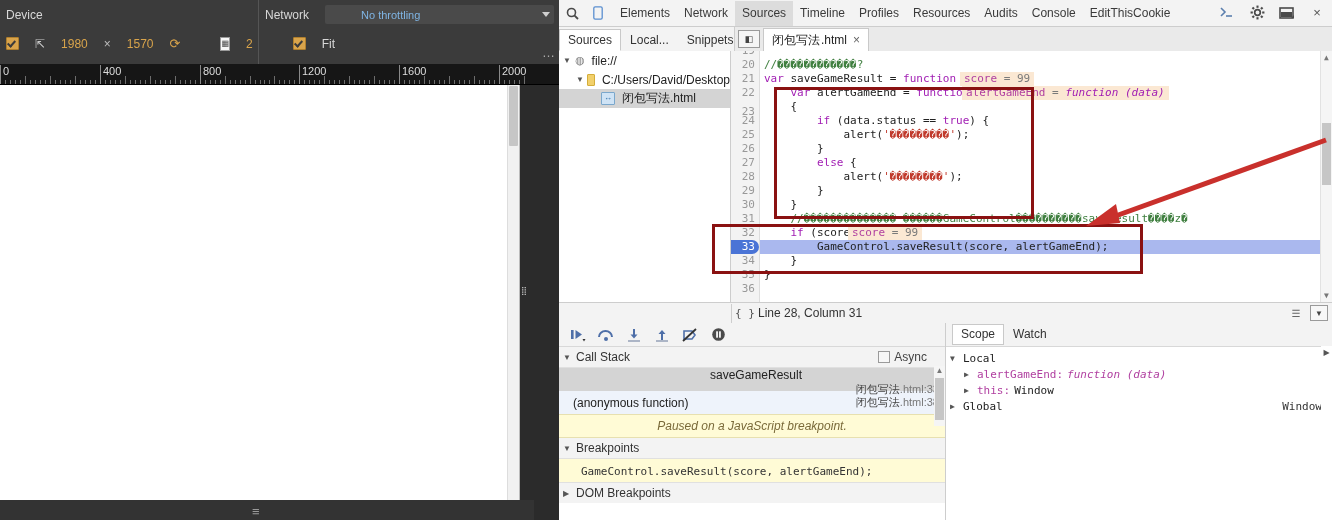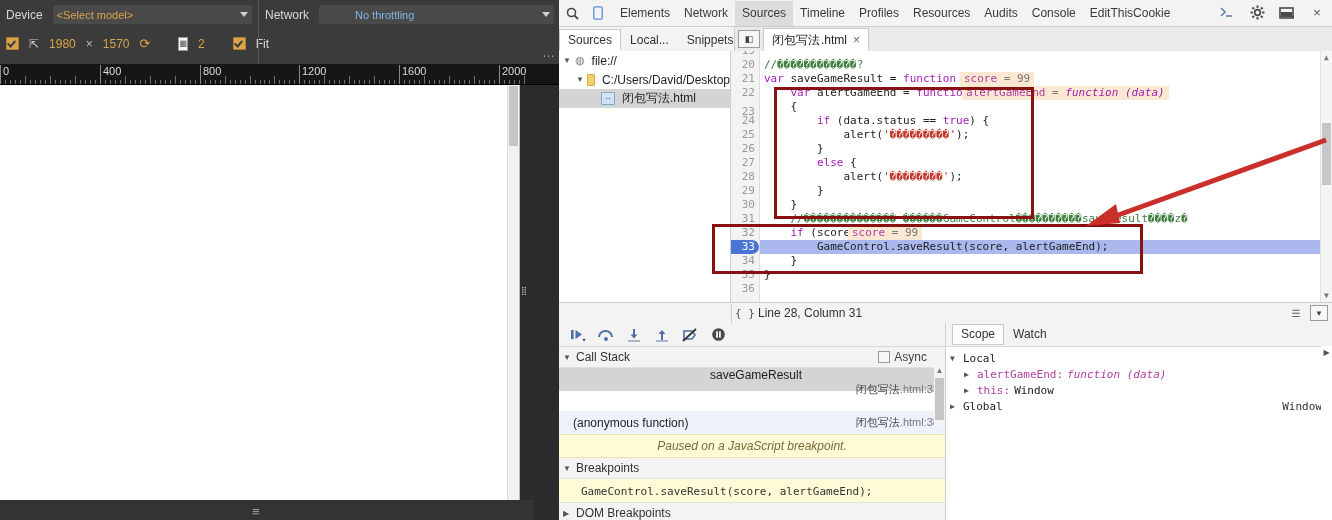--- a/index.html
+++ b/index.html
@@ -6,21 +6,21 @@
   body{width:1332px;height:520px;overflow:hidden;font-family:"Liberation Sans",sans-serif;font-size:12px;color:#222;}
   #root{position:relative;width:1332px;height:520px;}
 
   
   .device-pane{position:absolute;left:0;top:0;width:559px;height:520px;background:#2b2b2b;}
   .dev-toolbar{position:relative;height:64px;background:#3b3b3b;
                border-bottom:1px solid #1d1d1d;}
   .dev-col{position:absolute;top:0;height:64px;}
   .dev-col.left{left:0;width:258px;}
   .dev-col.right{left:258px;width:301px;border-left:1px solid #555;}
-  .dev-row{display:flex;align-items:center;height:29px;padding:0 6px;gap:10px;}
+  .dev-row{display:flex;align-items:center;height:29px;padding:0 6px;gap:16px;}
   .dev-label{color:#d8d8d8;font-size:12px;white-space:nowrap;}
   .dev-select{flex:1;display:flex;align-items:center;justify-content:space-between;
               background:#4a4a4a;border-radius:2px;height:19px;padding:0 4px;min-width:0;}
   .dev-select .val{color:#d9a44b;font-size:11px;white-space:nowrap;overflow:hidden;text-overflow:ellipsis;}
   .dev-select .val.blue{color:#7fb4e3;padding-left:32px;}
   .caret{width:0;height:0;border-left:4px solid transparent;border-right:4px solid transparent;
          border-top:5px solid #cfcfcf;flex:0 0 auto;margin-left:4px;}
   .chk{width:11px;height:11px;background:#d9a44b;border:1px solid #b07f2d;border-radius:1px;
        position:relative;flex:0 0 auto;}
   .chk::after{content:"";position:absolute;left:2px;top:1px;width:3px;height:6px;
@@ -133,21 +133,21 @@
   .dbg-toolbar{height:23px;border-bottom:1px solid #d8d8d8;display:flex;align-items:center;
                gap:2px;padding-left:6px;background:#f3f3f3;}
   .dbg-btn{width:26px;height:21px;display:flex;align-items:center;justify-content:center;color:#4e6fa8;}
   .sect-head{height:20px;display:flex;align-items:center;padding-left:4px;gap:4px;
              background:#f3f3f3;border-bottom:1px solid #e0e0e0;font-size:12px;color:#333;}
   .sect-head .tri{font-size:8px;color:#555;}
   .async{margin-left:auto;display:flex;align-items:center;gap:4px;padding-right:18px;color:#444;font-size:12px;}
   .abox{width:10px;height:10px;border:1px solid #9a9a9a;background:#f7f7f7;}
   .cs-row{height:23px;display:flex;align-items:center;padding:0 6px 0 14px;font-size:12px;}
   .cs-row.sel{background:#d4d4d4;flex-direction:column;}
-  .cs-row.alt{background:#eef3fb;margin-top:20px;}
+  .cs-row.alt{background:#eef3fb;}
   .cs-loc{margin-left:auto;color:#444;font-size:11px;}
   .cs-loc .dim{color:#777;}
   .paused{background:#fffbd6;height:22px;display:flex;align-items:center;justify-content:center;
           font-size:12px;font-style:italic;color:#7a6a3a;border-top:1px solid #e7e0b0;border-bottom:1px solid #e7e0b0;}
   .bp-head{height:20px;display:flex;align-items:center;padding-left:4px;gap:4px;background:#f3f3f3;
            border-bottom:1px solid #e0e0e0;font-size:12px;color:#333;}
   .bp-item{background:#fffbd6;padding:3px 4px 4px 4px;}
   .bp-line1{display:flex;align-items:center;gap:5px;font-size:12px;color:#222;}
   .bp-chk{width:11px;height:11px;border:1px solid #8a8a8a;background:#fff;position:relative;}
   .bp-chk::after{content:"";position:absolute;left:3px;top:0px;width:3px;height:7px;
@@ -187,24 +187,20 @@
 
 <div id="root">
 
   <div class="device-pane">
 
     <div class="dev-toolbar">
 
       <div class="dev-col left">
         <div class="dev-row">
           <span class="dev-label">Device</span>
-          <div class="dev-select">
-            <span class="val">&lt;Select model&gt;</span>
-            <span class="caret"></span>
-          </div>
         </div>
         <div class="dev-row">
           <span class="chk"></span>
           <span class="mini-ico">⇱</span>
           <span class="num">1980</span>
           <span class="times">×</span>
           <span class="num">1570</span>
           <span class="rot">⟳</span>
           <span class="vsep"></span>
           <span class="sb-box" style="width:13px;height:12px;">▦</span>

